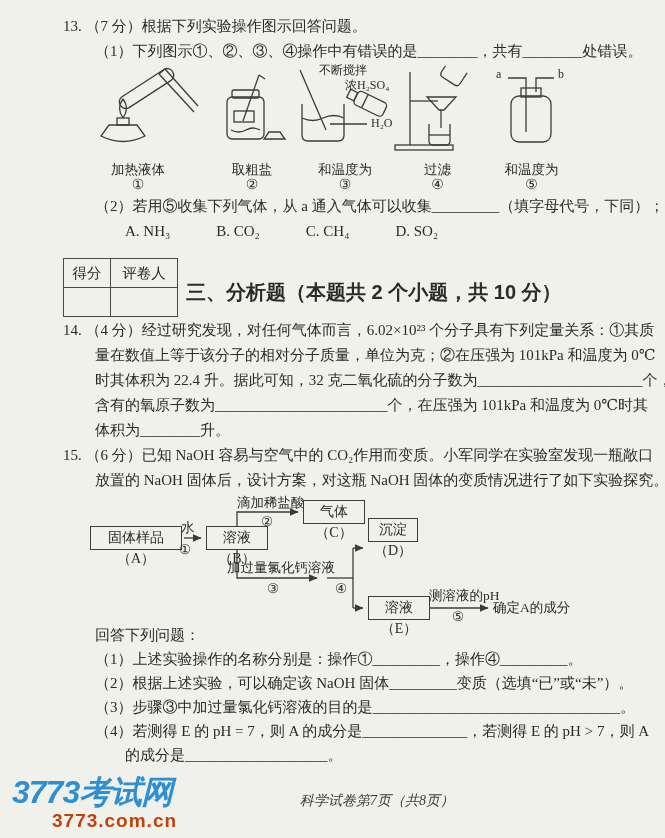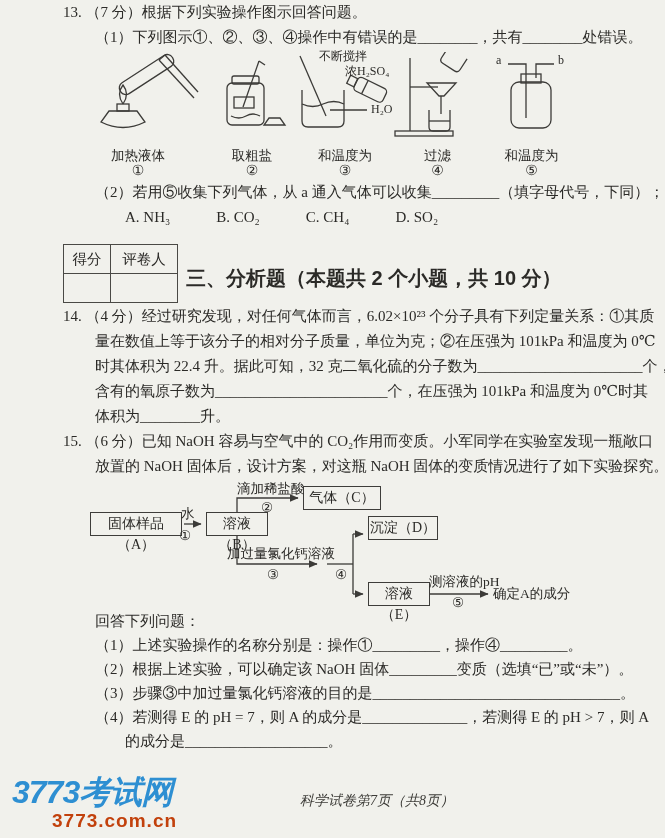--- a/index.html
+++ b/index.html
@@ -1,18 +1,18 @@
 <!DOCTYPE html>
 <html><head>
 <meta charset="utf-8">
 <style>
   html,body{margin:0;padding:0;}
   .page{position:relative;width:665px;height:838px;background:#f1f1ec;overflow:hidden;
         font-family:"Liberation Serif","DejaVu Serif",serif;color:#2b2a27;}
-  .content{position:relative;z-index:1;}
+  .content{position:relative;z-index:1;padding-top:14px;}
   .l{height:25px;line-height:25px;font-size:15px;white-space:nowrap;}
   .l24{height:24px;line-height:24px;font-size:15px;white-space:nowrap;}
   .ml1{margin-left:63px;} .ml2{margin-left:95px;} .ml3{margin-left:125px;}
   .figrow{position:relative;height:128px;margin-top:2px;}
   .fig{position:absolute;top:0;text-align:center;}
   .figcap{font-size:13.5px;line-height:15px;text-align:center;}
   .fignum{font-size:14px;line-height:15px;text-align:center;}
   .figlab{position:absolute;font-size:12px;line-height:13px;white-space:nowrap;}
   .options{display:flex;gap:46px;}
   .secrow{position:relative;height:58px;margin-top:12px;}
@@ -180,22 +180,22 @@
             <path d="M172,57 V85 H252" marker-end="url(#arr)"></path>
             <path d="M262,85 H288"></path>
             <path d="M288,55 V115"></path>
             <path d="M288,55 H298" marker-end="url(#arr)"></path>
             <path d="M288,115 H298" marker-end="url(#arr)"></path>
             <path d="M365,115 H423" marker-end="url(#arr)"></path>
           </g>
         </svg>
         <div class="fbox" style="left:25px;top:33px;width:92px;">固体样品（A）</div>
         <div class="fbox" style="left:141px;top:33px;width:62px;">溶液（B）</div>
-        <div class="fbox" style="left:238px;top:7px;width:78px;">气体（C）</div>
-        <div class="fbox" style="left:303px;top:37px;width:70px;">沉淀（D）</div>
+        <div class="fbox" style="left:238px;top:7px;width:62px;">气体（C）</div>
+        <div class="fbox" style="left:303px;top:25px;width:50px;">沉淀（D）</div>
         <div class="fbox" style="left:303px;top:103px;width:62px;">溶液（E）</div>
         <div class="fl" style="left:116px;top:27px;">水</div>
         <div class="fl" style="left:114px;top:49px;">①</div>
         <div class="fl" style="left:172px;top:2px;">滴加稀盐酸</div>
         <div class="fl" style="left:196px;top:21px;">②</div>
         <div class="fl" style="left:162px;top:67px;">加过量氯化钙溶液</div>
         <div class="fl" style="left:202px;top:88px;">③</div>
         <div class="fl" style="left:270px;top:88px;">④</div>
         <div class="fl" style="left:364px;top:95px;">测溶液的pH</div>
         <div class="fl" style="left:387px;top:116px;">⑤</div>

